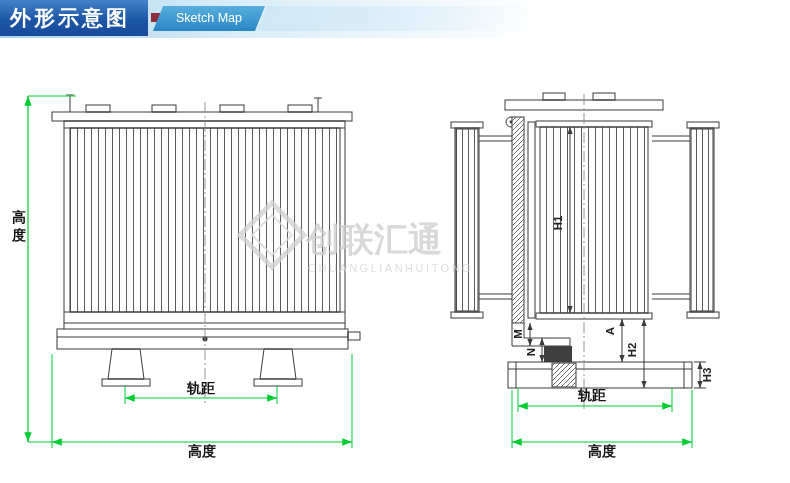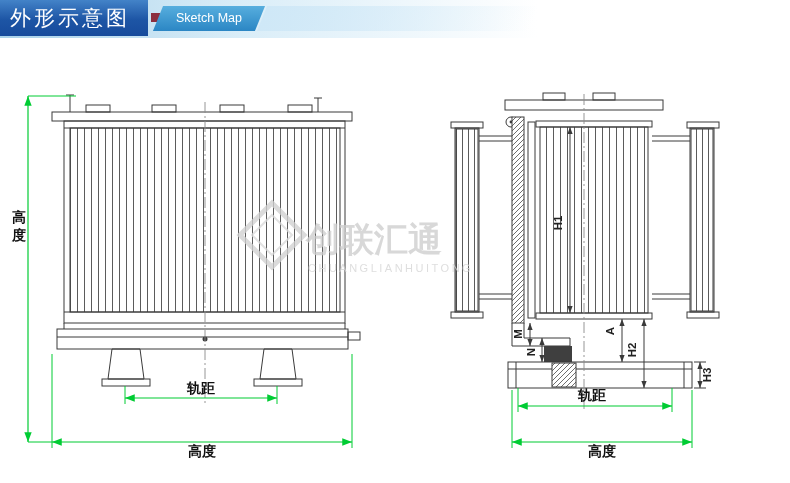--- a/index.html
+++ b/index.html
@@ -8,21 +8,21 @@
     font-family:"Liberation Sans","DejaVu Sans",sans-serif;
   }
   
   .header{
     position:relative;width:790px;height:38px;
     background:linear-gradient(90deg,#a9d2ea 0%,#d9edf8 30%,#ffffff 68%,#ffffff 100%);
   }
   .title-block{
     position:absolute;left:0;top:0;width:148px;height:36px;
     background:linear-gradient(180deg,#4383c8 0%,#1d55a5 55%,#174b9c 100%);
-    color:#ffffff;font-size:21px;font-weight:normal;letter-spacing:3px;
+    color:#ffffff;font-size:21px;font-weight:bold;letter-spacing:3px;
     line-height:36px;padding-left:10px;box-sizing:border-box;white-space:nowrap;
   }
   .accent-square{
     position:absolute;left:151px;top:13px;width:9px;height:9px;background:#8c2e3e;
   }
   .ribbon{
     position:absolute;left:158px;top:6px;width:102px;height:25px;
     background:linear-gradient(180deg,#57aede 0%,#2b86c4 100%);
     transform:skewX(-22deg);
   }

